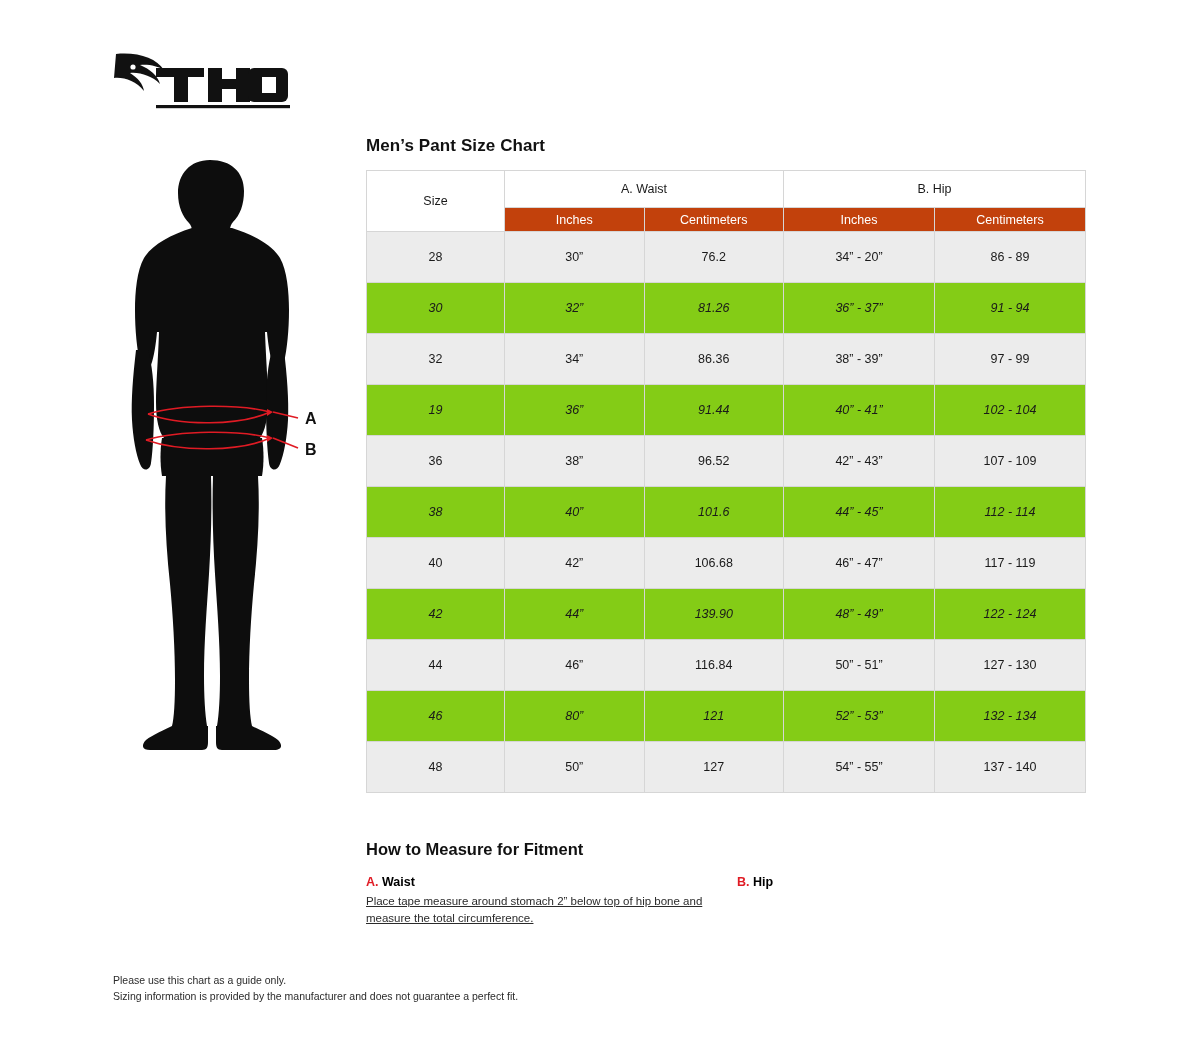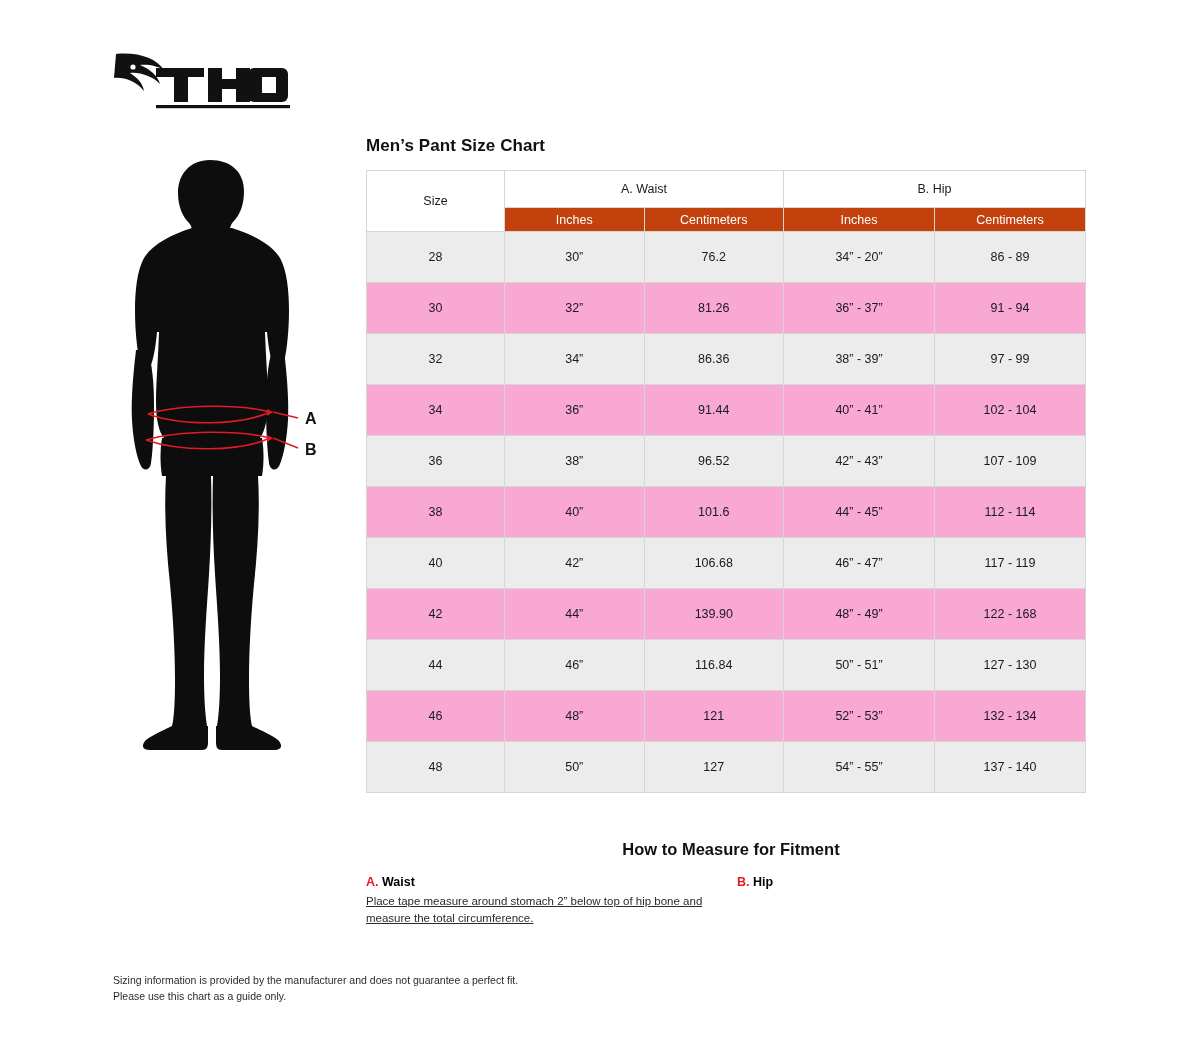--- a/index.html
+++ b/index.html
@@ -78,36 +78,35 @@
   .hdr-unit {
     background: #c2410c;
     color: #ffffff !important;
     font-weight: bold;
     font-size: 11.5px;
     height: 23px;
     border: 1px solid #000000;
   }
   tbody tr { height: 51px; }
   tbody tr.shade td { background: #ececec; }
-  tbody tr.plain td { background: #f9a8d4; }
+  tbody tr.plain td { background: #84cc16; font-style: italic; }
   td.size-cell { font-weight: bold; font-size: 12.5px; }
 
   
   .howto {
     position: absolute;
     left: 366px;
     top: 840px;
     width: 730px;
   }
   .howto h2 {
     font-size: 16.5px;
     font-weight: bold;
     margin: 0 0 16px 0;
     color: #111;
-    text-align: center;
   }
   .howto-cols {
     display: flex;
     gap: 0px;
   }
   .howto-col { width: 50%; }
   .howto-col.second { padding-left: 12px; }
   .howto-head {
     font-size: 12.5px;
     font-weight: bold;
@@ -225,21 +224,21 @@
         <td>91 - 94</td>
       </tr>
       <tr class="shade">
         <td class="size-cell">32</td>
         <td>34”</td>
         <td>86.36</td>
         <td>38” - 39”</td>
         <td>97 - 99</td>
       </tr>
       <tr class="plain">
-        <td class="size-cell">34</td>
+        <td class="size-cell">19</td>
         <td>36”</td>
         <td>91.44</td>
         <td>40” - 41”</td>
         <td>102 - 104</td>
       </tr>
       <tr class="shade">
         <td class="size-cell">36</td>
         <td>38”</td>
         <td>96.52</td>
         <td>42” - 43”</td>
@@ -257,32 +256,32 @@
         <td>42”</td>
         <td>106.68</td>
         <td>46” - 47”</td>
         <td>117 - 119</td>
       </tr>
       <tr class="plain">
         <td class="size-cell">42</td>
         <td>44”</td>
         <td>139.90</td>
         <td>48” - 49”</td>
-        <td>122 - 168</td>
+        <td>122 - 124</td>
       </tr>
       <tr class="shade">
         <td class="size-cell">44</td>
         <td>46”</td>
         <td>116.84</td>
         <td>50” - 51”</td>
         <td>127 - 130</td>
       </tr>
       <tr class="plain">
         <td class="size-cell">46</td>
-        <td>48”</td>
+        <td>80”</td>
         <td>121</td>
         <td>52” - 53”</td>
         <td>132 - 134</td>
       </tr>
       <tr class="shade">
         <td class="size-cell">48</td>
         <td>50”</td>
         <td>127</td>
         <td>54” - 55”</td>
         <td>137 - 140</td>
@@ -304,15 +303,15 @@
     <div class="howto-col second">
       <div class="howto-head">
         <span class="letter">B.</span>
         <span>Hip</span>
       </div>
     </div>
   </div>
 </div>
 
 <div class="footnote">
+  <div>Please use this chart as a guide only.</div>
   <div>Sizing information is provided by the manufacturer and does not guarantee a perfect fit.</div>
-  <div>Please use this chart as a guide only.</div>
 </div>
 
 </body></html>

